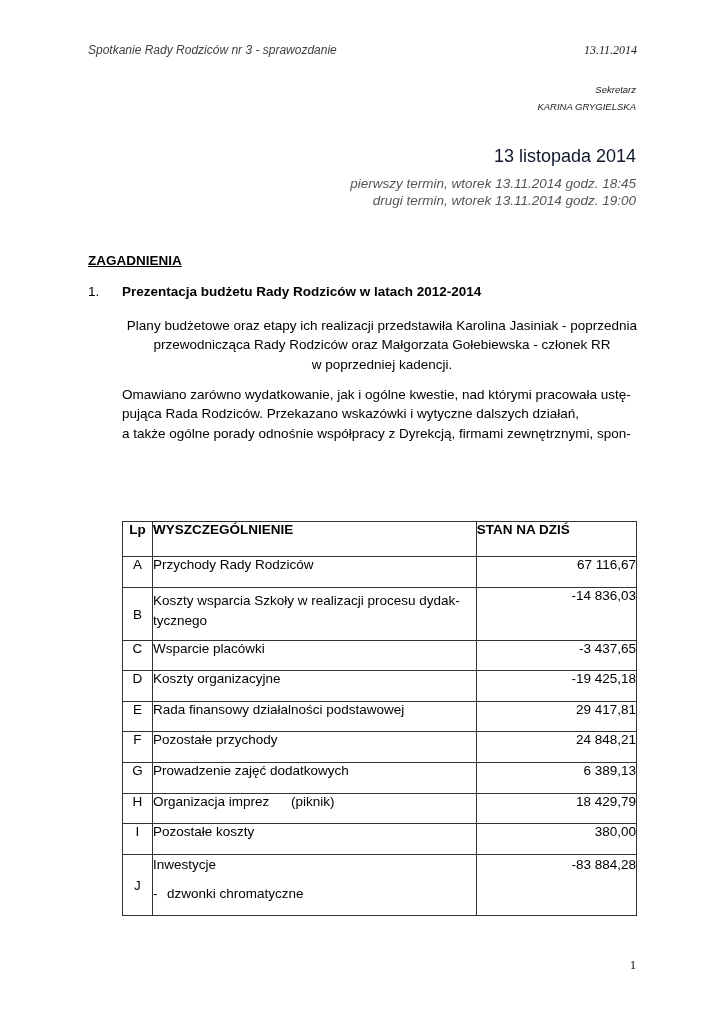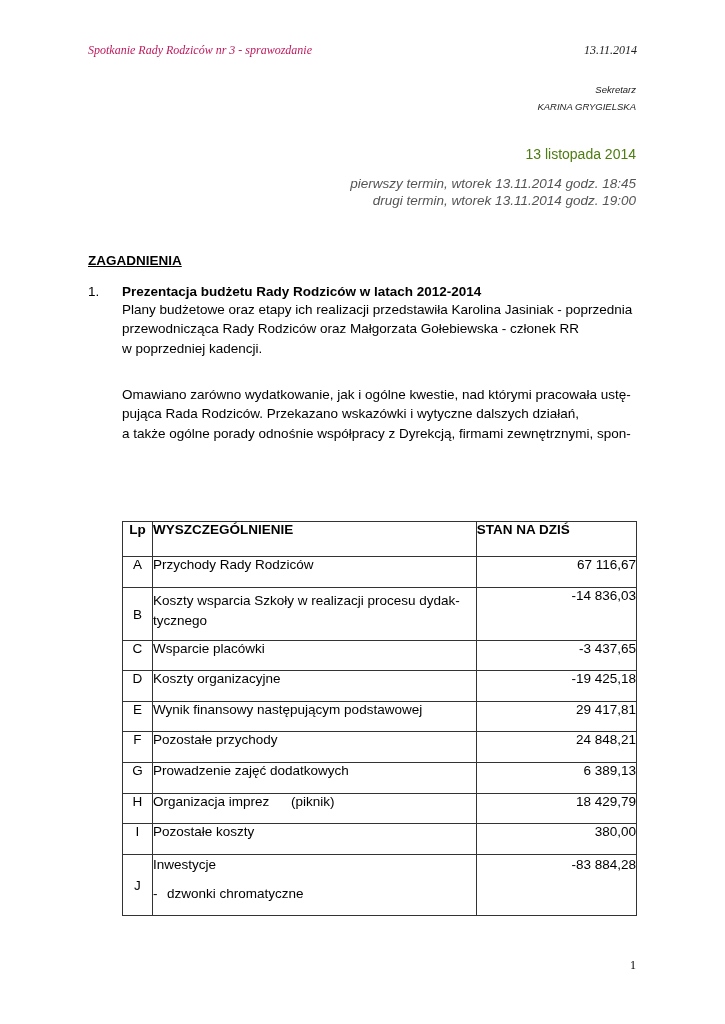--- a/index.html
+++ b/index.html
@@ -1,31 +1,31 @@
 <!DOCTYPE html>
 <html><head>
 <meta charset="utf-8">
 <style>
   html, body { margin: 0; padding: 0; background: #ffffff; }
   body { width: 725px; height: 1024px; position: relative; overflow: hidden; font-family: "Liberation Sans", sans-serif; color: #000; }
   .abs { position: absolute; }
-  .hdr-left { left: 88px; top: 43px; font-family: Liberation Serif, serif; font-style: italic; font-size: 12px; color: #be185d; }
+  .hdr-left { left: 88px; top: 43px; font-family: Liberation Sans, sans-serif; font-style: italic; font-size: 12px; color: #404040; }
   .hdr-right { right: 88px; top: 43px; font-family: "Liberation Serif", serif; font-style: italic; font-size: 12px; color: #222; margin-left: 20px; }
   .sec-role { right: 89px; top: 84px; font-size: 9.5px; font-style: italic; color: #222; }
   .sec-name { right: 89px; top: 101px; font-size: 9.5px; font-style: italic; color: #222; }
-  .date { right: 89px; top: 146px; font-size: 14px; color: #4d7c0f; }
+  .date { right: 89px; top: 146px; font-size: 18px; color: #0f172a; }
   .term { right: 89px; font-size: 13.5px; font-style: italic; color: #555; }
   .term1 { top: 176px; }
   .term2 { top: 193px; }
   .section-title { left: 88px; top: 253px; font-size: 13.5px; font-weight: bold; text-decoration: underline; }
   .item-num { left: 88px; top: 284px; font-size: 13.5px; }
   .item-title { left: 122px; top: 284px; font-size: 13.5px; font-weight: bold; }
   .para { left: 122px; width: 520px; font-size: 13.5px; line-height: 19.3px; }
   .para .line { display: block; white-space: nowrap; }
-  .p1 { top: 300px; }
+  .p1 { top: 316px; text-align: center; }
   .p2 { top: 385px; }
   .p3 { top: 473px; }
   table.budget { position: absolute; left: 122px; top: 521px; width: 515px; border-collapse: collapse; font-size: 13.5px; }
   table.budget td, table.budget th { border: 1px solid #333; vertical-align: top; padding: 0; }
   table.budget th { font-weight: bold; text-align: left; }
   .c-lp { width: 29px; text-align: center; }
   .c-desc { width: 324px; }
   .c-val { width: 160px; text-align: right; }
   .cell { padding: 6px 6px 0 6px; }
   .lp-cell { text-align: center; padding-top: 6px; }
@@ -92,21 +92,21 @@
     <td class="cell">Wsparcie placówki</td>
     <td class="val-cell">-3 437,65</td>
   </tr>
   <tr style="height:31px">
     <td class="lp-cell">D</td>
     <td class="cell">Koszty organizacyjne</td>
     <td class="val-cell">-19 425,18</td>
   </tr>
   <tr style="height:30px">
     <td class="lp-cell">E</td>
-    <td class="cell">Wynik finansowy następującym podstawowej</td>
+    <td class="cell">Rada finansowy działalności podstawowej</td>
     <td class="val-cell">29 417,81</td>
   </tr>
   <tr style="height:31px">
     <td class="lp-cell">F</td>
     <td class="cell">Pozostałe przychody</td>
     <td class="val-cell">24 848,21</td>
   </tr>
   <tr style="height:31px">
     <td class="lp-cell">G</td>
     <td class="cell">Prowadzenie zajęć dodatkowych</td>

